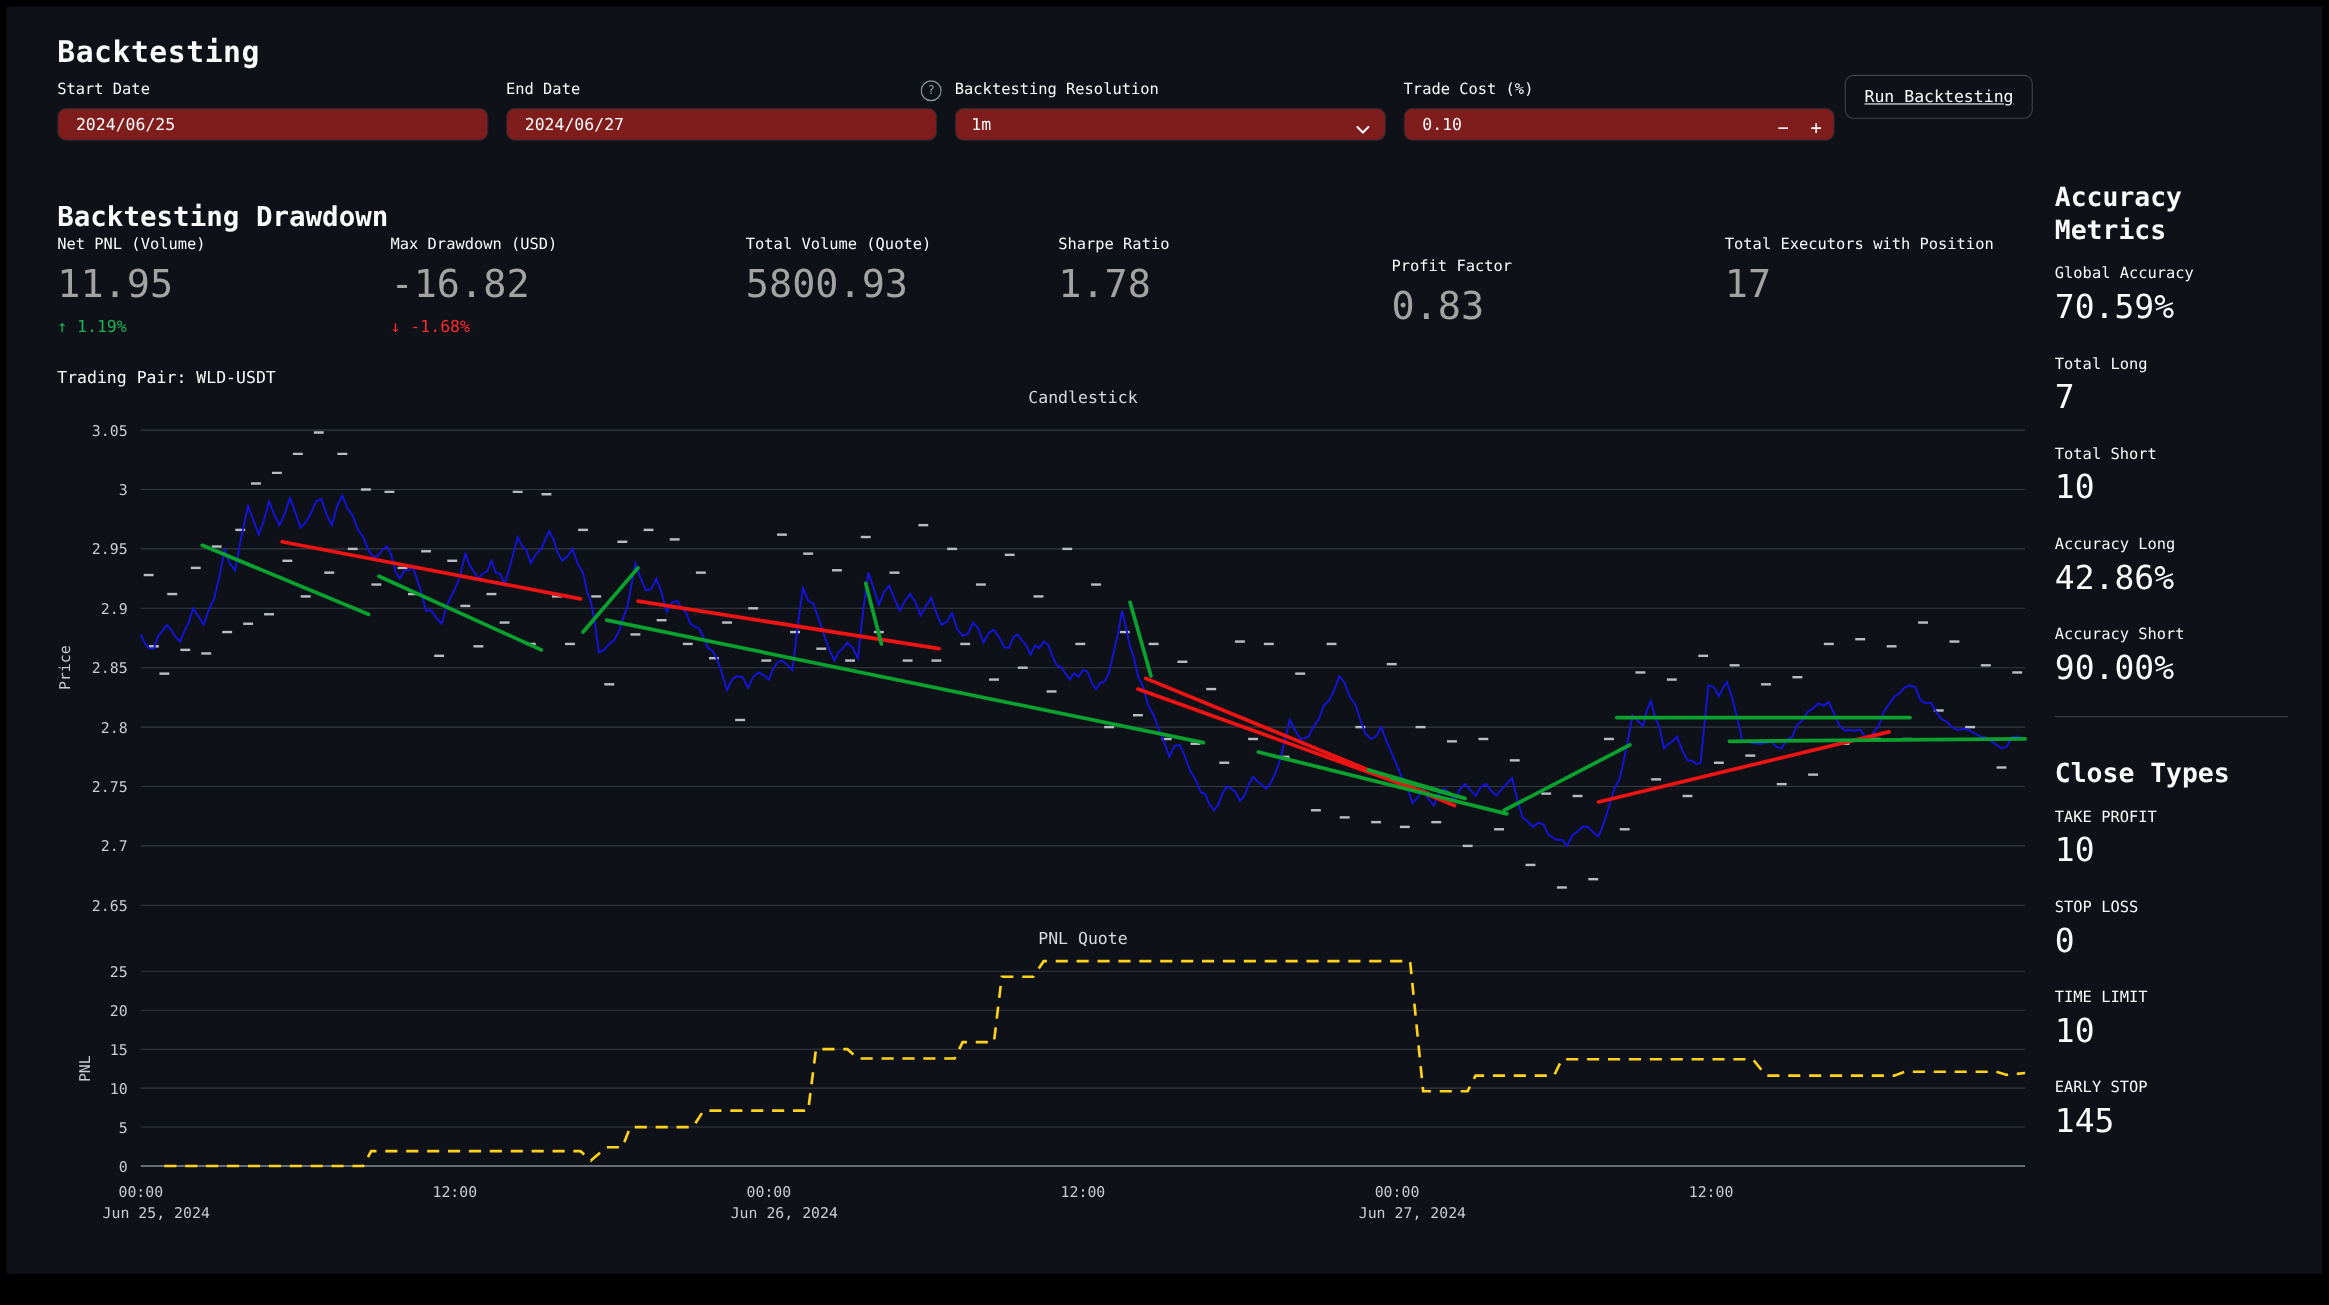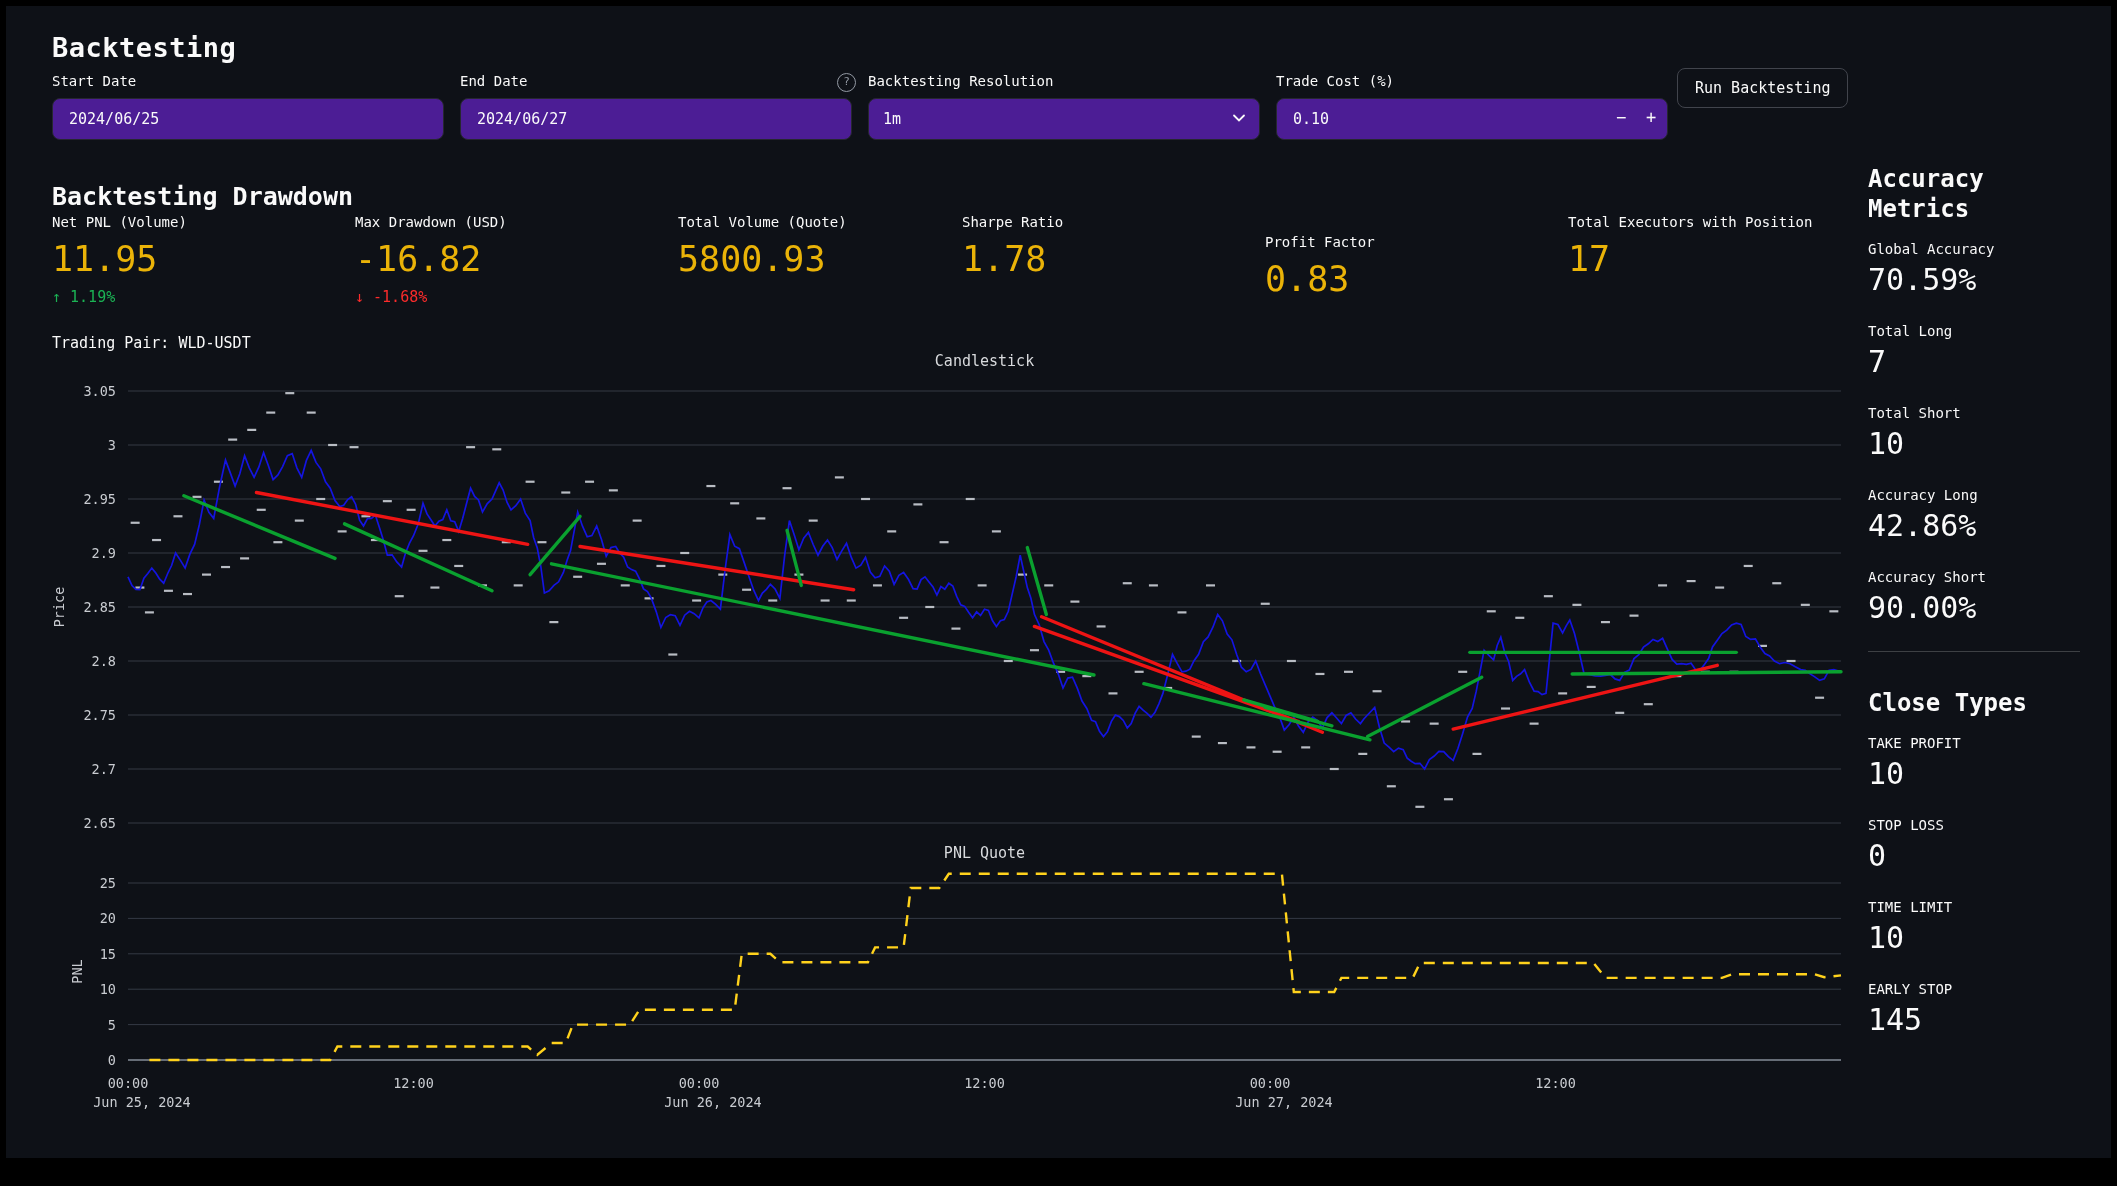--- a/index.html
+++ b/index.html
@@ -6,37 +6,37 @@
   body{width:2117px;height:1186px;position:relative;overflow:hidden;
        font-family:"DejaVu Sans Mono","Liberation Mono",monospace;}
   .app{position:absolute;left:6px;top:6px;width:2105px;height:1152px;background:#0e1117;color:#fafafa;}
   .abs{position:absolute;}
 
   .page-title{left:46px;top:8px;font-size:27px;font-weight:bold;letter-spacing:.5px;}
   .section-title{left:46px;top:155px;font-size:25px;font-weight:bold;}
 
   .field{width:392px;}
   .field-label{font-size:14px;color:#fafafa;margin-bottom:9px;height:17px;display:flex;align-items:center;}
-  .field-box{height:42px;background:#4c1d95;border-radius:8px;display:flex;align-items:center;
+  .field-box{height:30px;background:#7f1d1d;border-radius:8px;display:flex;align-items:center;
              padding:0 14px;font-size:15px;color:#fafafa;position:relative;border:1px solid #262730;box-sizing:border-box;}
   .field-box input{background:transparent;border:none;outline:none;color:#fafafa;
                    font:15px "DejaVu Sans Mono","Liberation Mono",monospace;width:100%;}
   .chevron{position:absolute;right:13px;top:12px;width:14px;height:14px;}
   .help-icon{position:absolute;width:17px;height:17px;border:1.5px solid #9399a3;border-radius:50%;
              color:#9399a3;font-size:11px;line-height:15px;text-align:center;cursor:pointer;}
   .step-btn{position:absolute;top:0;height:36px;width:32px;background:transparent;border:none;color:#fafafa;
             font-size:17px;cursor:pointer;font-family:inherit;}
   .minus{right:30px;} .plus{right:0px;}
   .run-btn{left:1671px;top:62px;height:40px;padding:0 17px;background:#0e1117;color:#fafafa;
            border:1px solid #41444c;border-radius:8px;font:15px "DejaVu Sans Mono","Liberation Mono",monospace;
-           cursor:pointer;}
+           cursor:pointer;text-decoration:underline;}
 
   .metric{width:300px;}
   .metric-label{font-size:14px;color:#fafafa;white-space:nowrap;}
-  .metric-value{font-size:35px;color:#eab308;margin-top:9px;white-space:nowrap;}
+  .metric-value{font-size:35px;color:#a3a3a3;margin-top:9px;white-space:nowrap;}
   .metric-delta{font-size:15px;margin-top:9px;white-space:nowrap;}
   .delta-up{color:#1bb254;} .delta-down{color:#fb2b2b;}
 
   .trading-pair{left:46px;top:328px;font-size:15px;font-weight:normal;z-index:3;}
 
   .sidebar{left:1862px;top:158px;width:216px;}
   .side-heading{font-size:24px;font-weight:bold;line-height:30px;margin-bottom:17px;}
   .side-item{margin-bottom:26px;}
   .side-label{font-size:14px;color:#fafafa;}
   .side-value{font-size:30px;color:#fafafa;margin-top:5px;}

